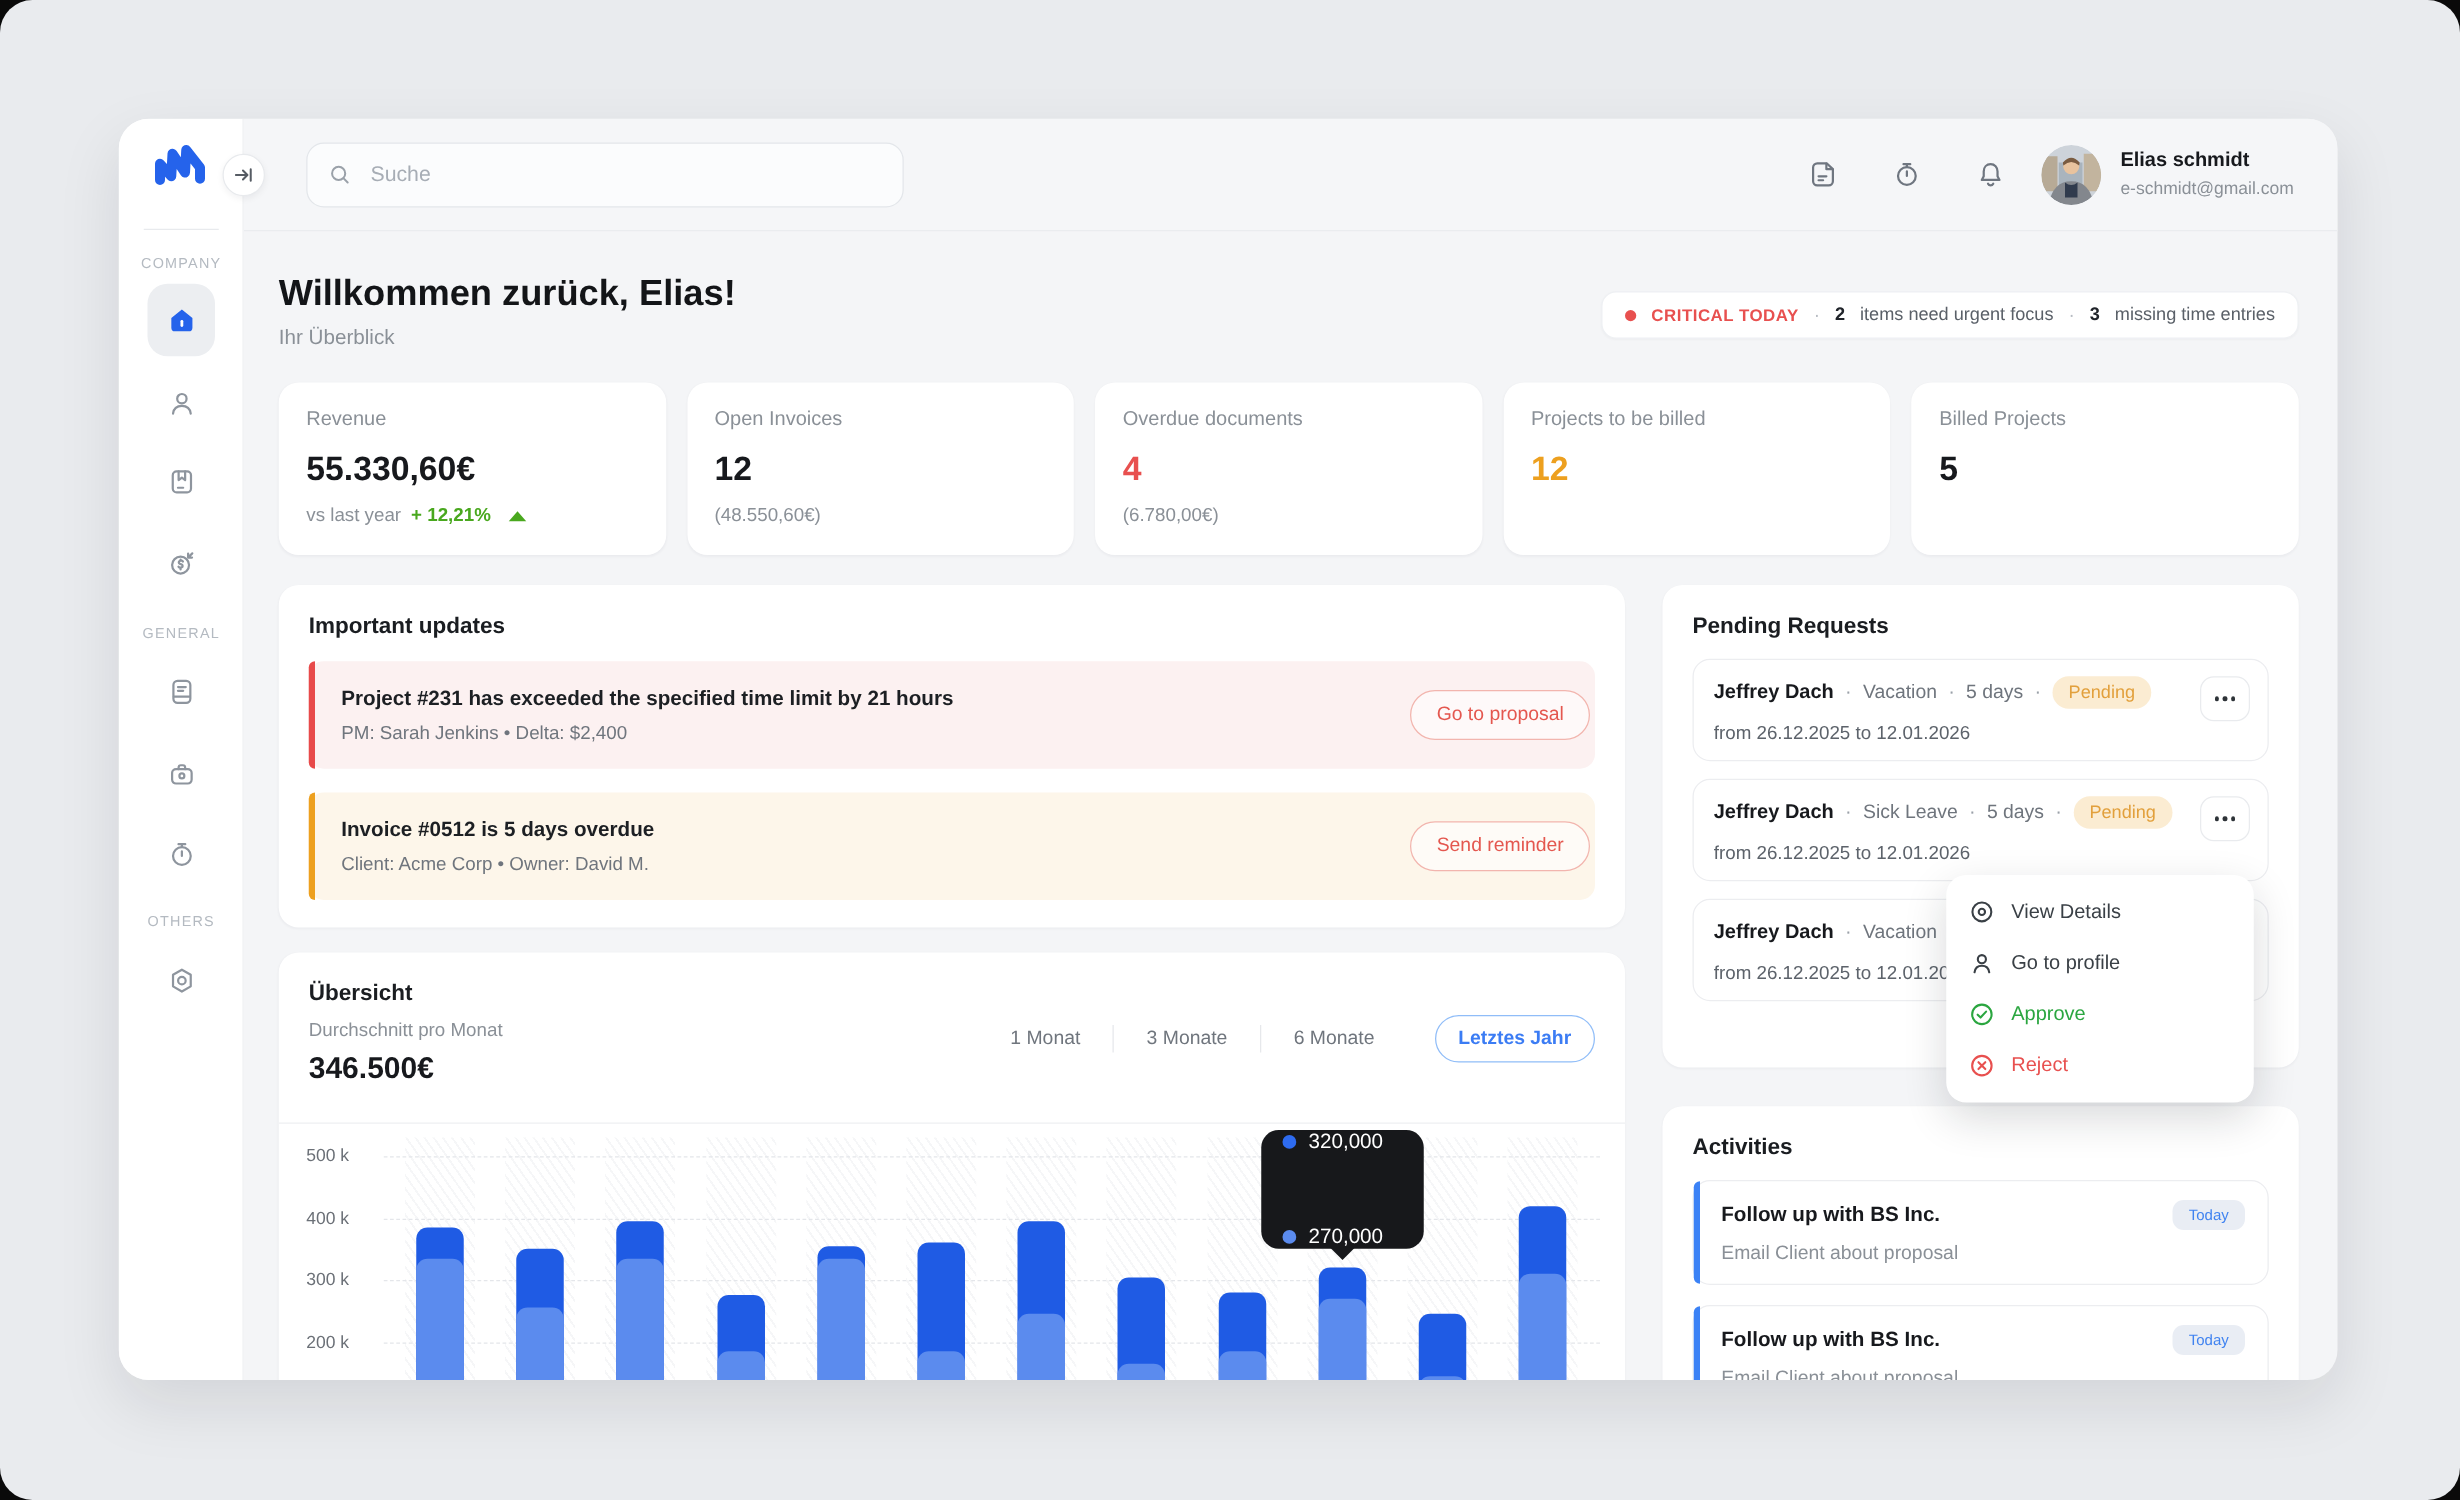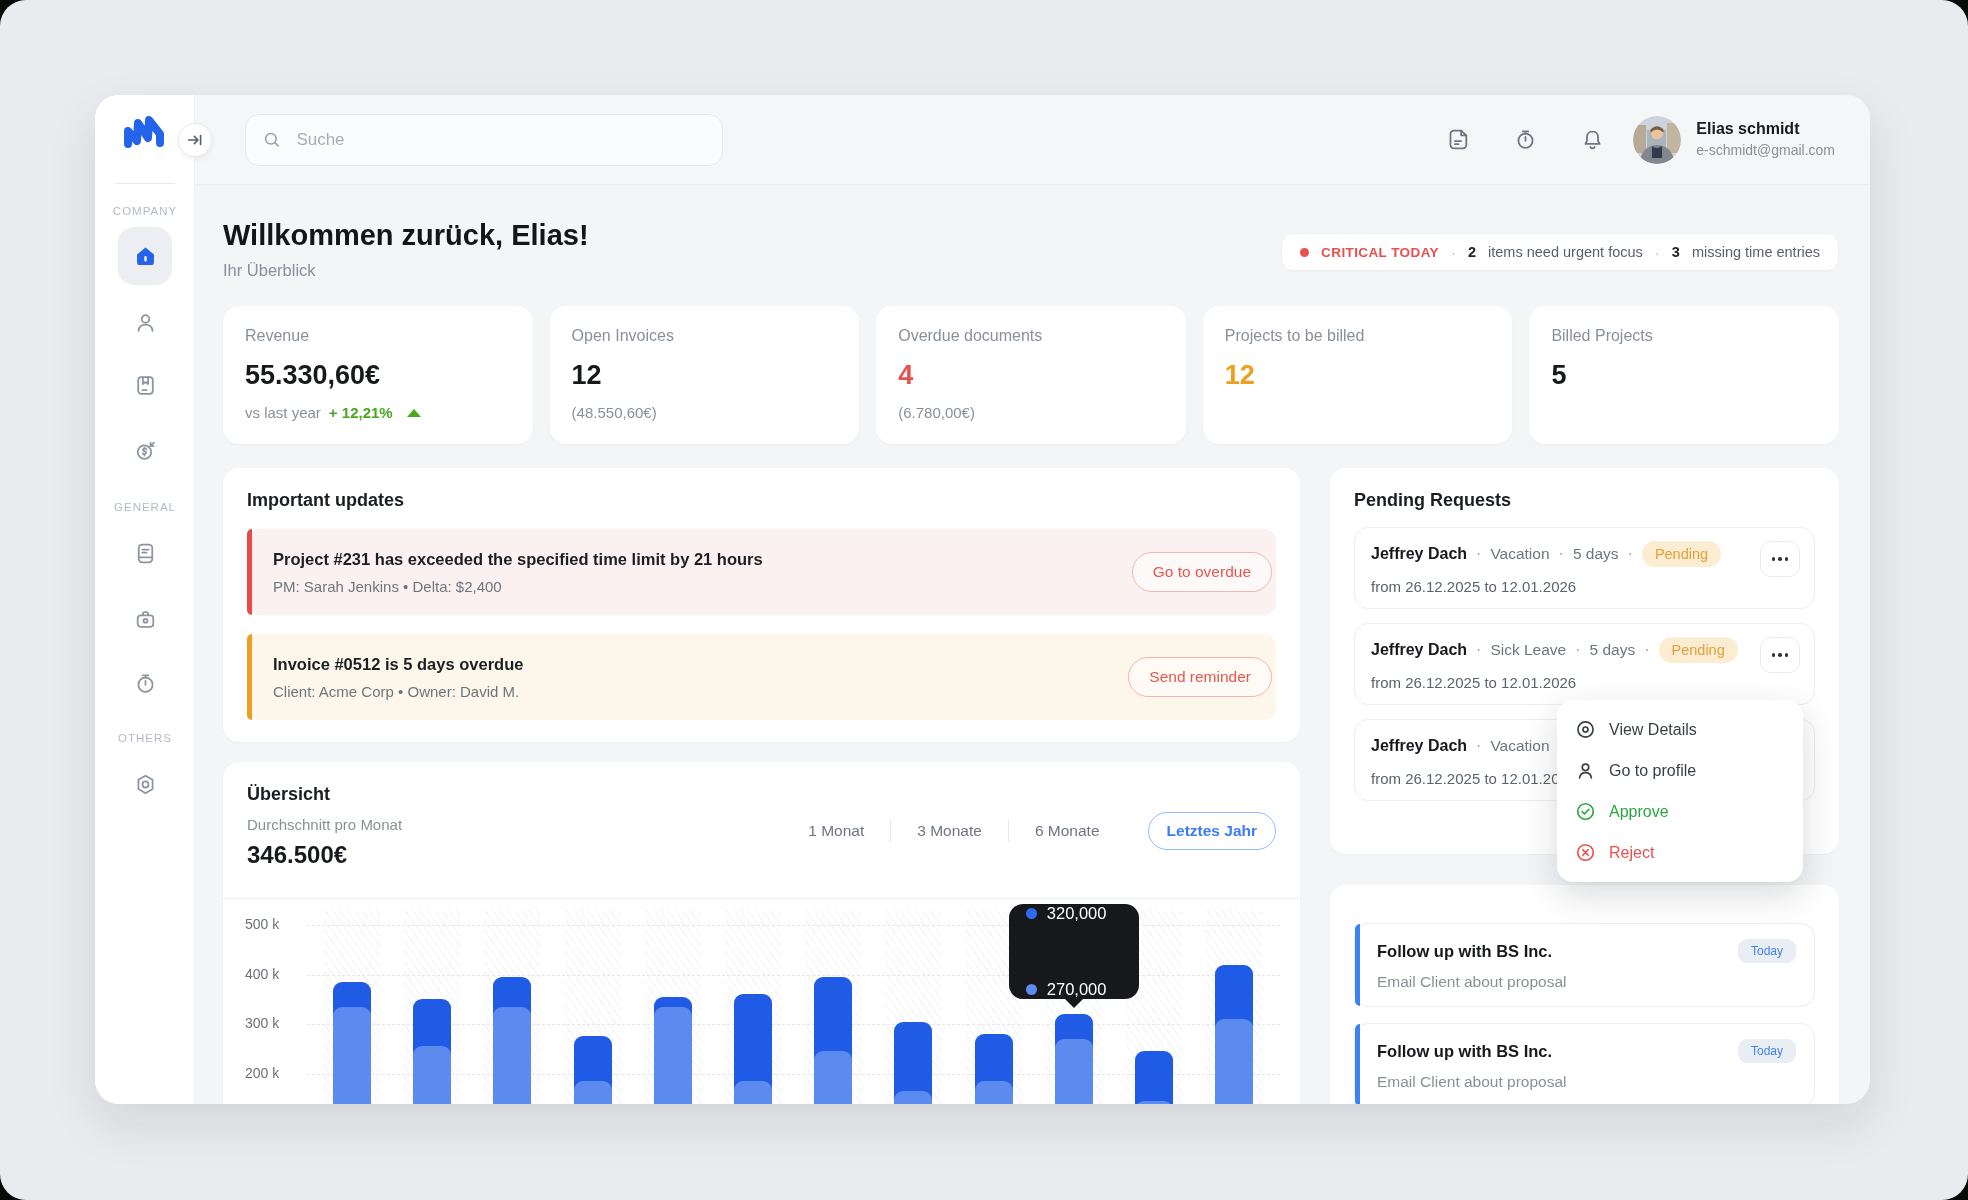--- a/index.html
+++ b/index.html
@@ -300,21 +300,21 @@
         <div class="col-left">
           <section class="panel updates">
             <div class="panel-title">Important updates</div>
             <div id="alerts">
   <div class="alert" style="background: rgb(252, 241, 241);">
     <span class="alert-accent" style="background: rgb(232, 74, 74);"></span>
     <div>
       <div class="alert-title">Project #231 has exceeded the specified time limit by 21 hours</div>
       <div class="alert-meta">PM: Sarah Jenkins • Delta: $2,400</div>
     </div>
-    <button class="alert-btn">Go to overdue</button>
+    <button class="alert-btn">Go to proposal</button>
   </div>
 
   <div class="alert" style="background: rgb(253, 246, 234);">
     <span class="alert-accent" style="background: rgb(237, 160, 31);"></span>
     <div>
       <div class="alert-title">Invoice #0512 is 5 days overdue</div>
       <div class="alert-meta">Client: Acme Corp • Owner: David M.</div>
     </div>
     <button class="alert-btn">Send reminder</button>
   </div>
@@ -452,20 +452,21 @@
     <div class="kebab">
                     <i></i>
                     <i></i>
                     <i></i>
                   </div>
   </div>
 </div>
           </section>
 
           <section class="panel activities">
+            <div class="panel-title">Activities</div>
             <div id="acts">
   <div class="act">
     <span class="act-accent"></span>
     <div class="act-row">
       <span class="act-title">Follow up with BS Inc.</span>
       <span class="badge-today">Today</span>
     </div>
     <div class="act-sub">Email Client about proposal</div>
   </div>
 

